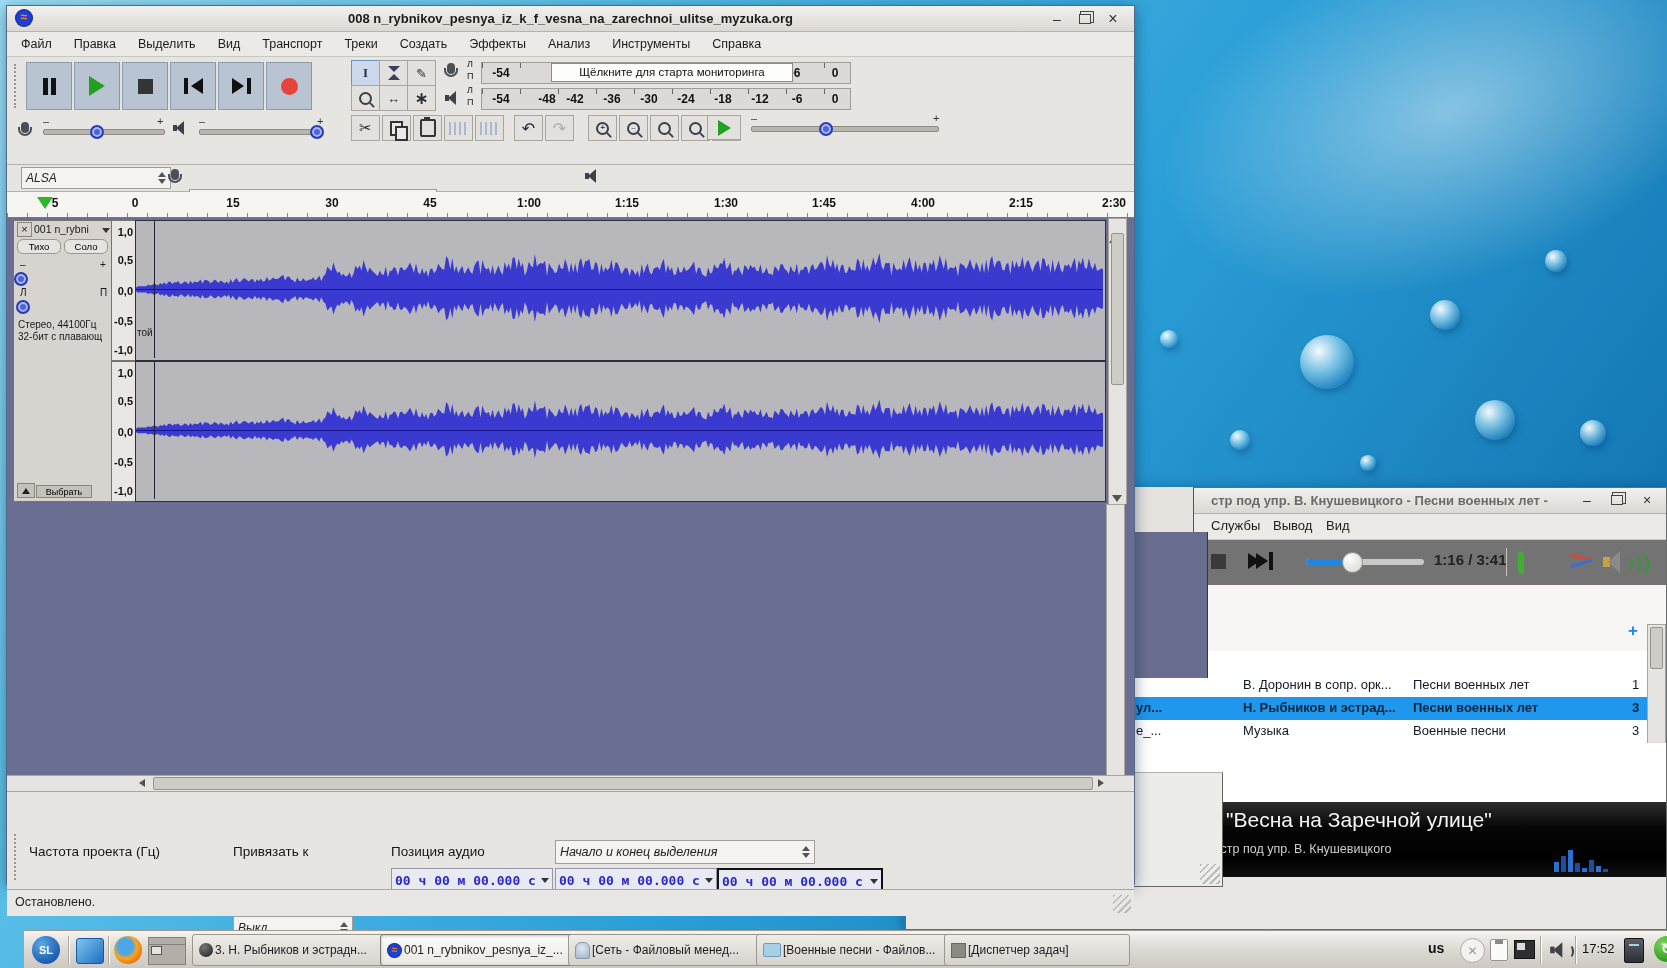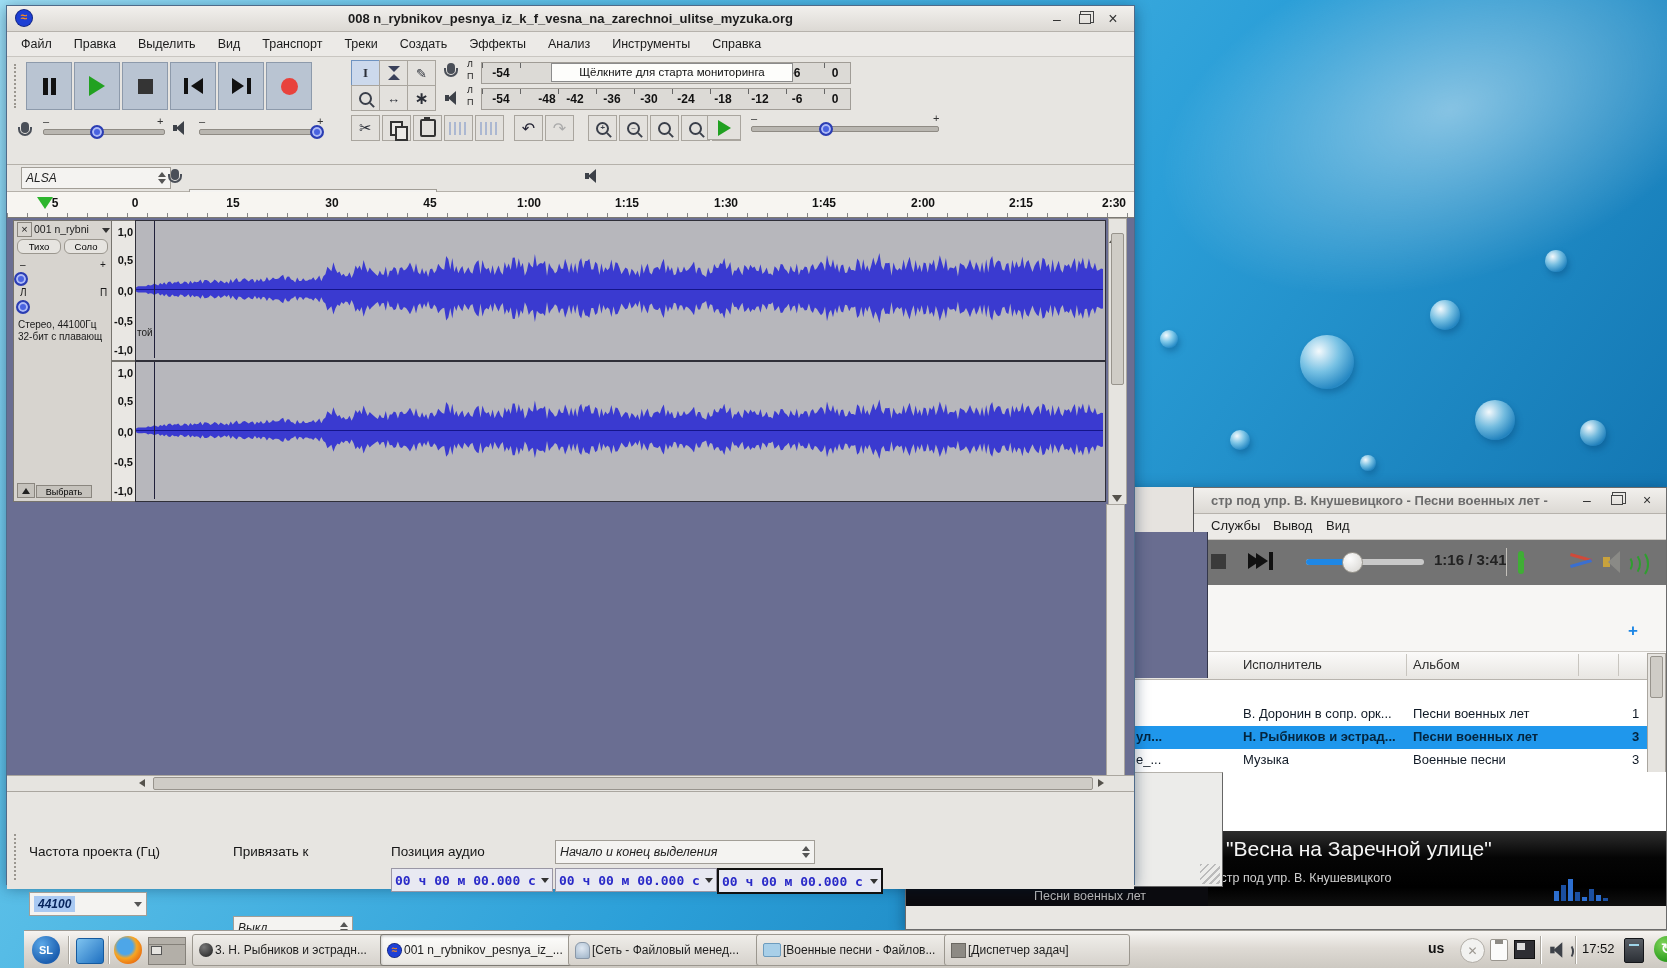--- a/index.html
+++ b/index.html
@@ -140,28 +140,20 @@
         <i class="wv greenwv" style="left:18px;top:6px;width:8px;height:12px;"></i>
         <i class="wv greenwv" style="left:22px;top:3px;width:12px;height:18px;"></i>
         <i class="wv greenwv" style="left:26px;top:0px;width:16px;height:24px;"></i>
       </span>
     </div>
 
     <div style="position:relative;height:66px;background:#f7f6f4;">
       <span class="ab" style="left:722px;top:36px;color:#1e87e5;font-weight:bold;font-size:17px;">+</span>
     </div>
 
-    <div class="phead" style="position:relative;font-size:13px;color:#2b2b2b;">
-      <span class="ab" style="left:260px;top:2px;width:1px;height:22px;background:#c8c5bf;"></span>
-      <span class="ab" style="left:337px;top:5px;">Исполнитель</span>
-      <span class="ab" style="left:500px;top:2px;width:1px;height:22px;background:#c8c5bf;"></span>
-      <span class="ab" style="left:507px;top:5px;">Альбом</span>
-      <span class="ab" style="left:672px;top:2px;width:1px;height:22px;background:#c8c5bf;"></span>
-      <span class="ab" style="left:712px;top:2px;width:1px;height:22px;background:#c8c5bf;"></span>
-    </div>
 
     <div style="position:relative;height:92px;background:#fff;">
       <div class="prow" style="top:23px;">
         <span class="pcell" style="left:230px;width:72px;"></span>
         <span class="pcell" style="left:337px;width:160px;">В. Доронин в сопр. орк...</span>
         <span class="pcell" style="left:507px;width:160px;">Песни военных лет</span>
         <span class="pcell" style="left:726px;width:16px;">1</span>
       </div>
       <div class="prow selr" style="top:46px;">
         <span class="pcell" style="left:230px;width:72px;">ул...</span>
@@ -405,21 +397,21 @@
       <span class="ab" style="left:30px;top:5px;width:0;height:0;border-left:8px solid transparent;border-right:8px solid transparent;border-top:12px solid #2db52d;"></span>
       <span class="rlab" style="left:48px;">5</span>
       <span class="rlab" style="left:128px;">0</span>
       <span class="rlab" style="left:226px;">15</span>
       <span class="rlab" style="left:325px;">30</span>
       <span class="rlab" style="left:423px;">45</span>
       <span class="rlab" style="left:522px;">1:00</span>
       <span class="rlab" style="left:620px;">1:15</span>
       <span class="rlab" style="left:719px;">1:30</span>
       <span class="rlab" style="left:817px;">1:45</span>
-      <span class="rlab" style="left:916px;">2:00</span>
+      <span class="rlab" style="left:916px;">4:00</span>
       <span class="rlab" style="left:1014px;">2:15</span>
       <span class="rlab" style="left:1107px;">2:30</span>
     </div>
 
     <div style="position:relative;height:286px;background:#6a6e92;">
 
       <div class="ab" style="left:6px;top:2px;width:98px;height:280px;background:#d7d4cf;border:1px solid #77746e;font-size:10px;color:#1a1a1a;">
         <span class="ab" style="left:3px;top:1px;width:13px;height:13px;border:1px solid #8a867f;text-align:center;line-height:12px;font-size:11px;">×</span>
         <span class="ab" style="left:20px;top:2px;font-size:10.5px;white-space:nowrap;">001 n_rybni</span>
         <i class="caret-d ab" style="left:84px;top:7px;"></i>
@@ -519,20 +511,24 @@
       <span class="ffield" style="left:548px;top:76px;width:154px;height:22px;">
           <i style="font-style:normal;">00 ч 00 м 00.000 с</i>
           <i class="caret-d" style="margin-left:auto;"></i>
         </span>
       <span class="ffield" style="left:710px;top:76px;width:156px;height:22px;border:2px solid #111;">
           <i style="font-style:normal;">00 ч 00 м 00.000 с</i>
           <i class="caret-d" style="margin-left:auto;"></i>
         </span>
     </div>
 
+    <div style="position:relative;height:26px;background:#e9e7e3;border-top:1px solid #aaa69f;font-size:12.5px;color:#222;">
+      <span class="ab" style="left:8px;top:5px;">Остановлено.</span>
+      <span class="ab gripcorner" style="right:3px;bottom:3px;width:18px;height:18px;"></span>
+    </div>
   </div>
 
   <div id="taskbar">
     <span class="trayic" style="left:8px;top:5px;width:28px;height:28px;border-radius:50%;background:radial-gradient(circle at 35% 30%,#5aa8e8,#1c5fb0 70%);color:#fff;font-weight:bold;font-size:11px;">SL</span>
     <span class="sep" style="left:44px;"></span>
     <span class="trayic" style="left:52px;top:7px;width:26px;height:24px;border-radius:3px;background:linear-gradient(135deg,#7fc4f0,#1e6fc0);border:1px solid #155a9e;"></span>
     <span class="sep" style="left:84px;"></span>
     <span class="trayic" style="left:90px;top:5px;width:28px;height:28px;border-radius:50%;background:radial-gradient(circle at 40% 38%,#4da6e8 0 32%,#f6a623 48%,#e8680e 80%,#c24f07);"></span>
     <span class="trayic" style="left:124px;top:6px;width:36px;height:26px;background:#b3afa8;border:1px solid #85817a;display:grid;grid-template-columns:1fr 1fr;">
       <i style="background:#8f98b5;border-right:1px solid #85817a;border-bottom:1px solid #85817a;position:relative;">

